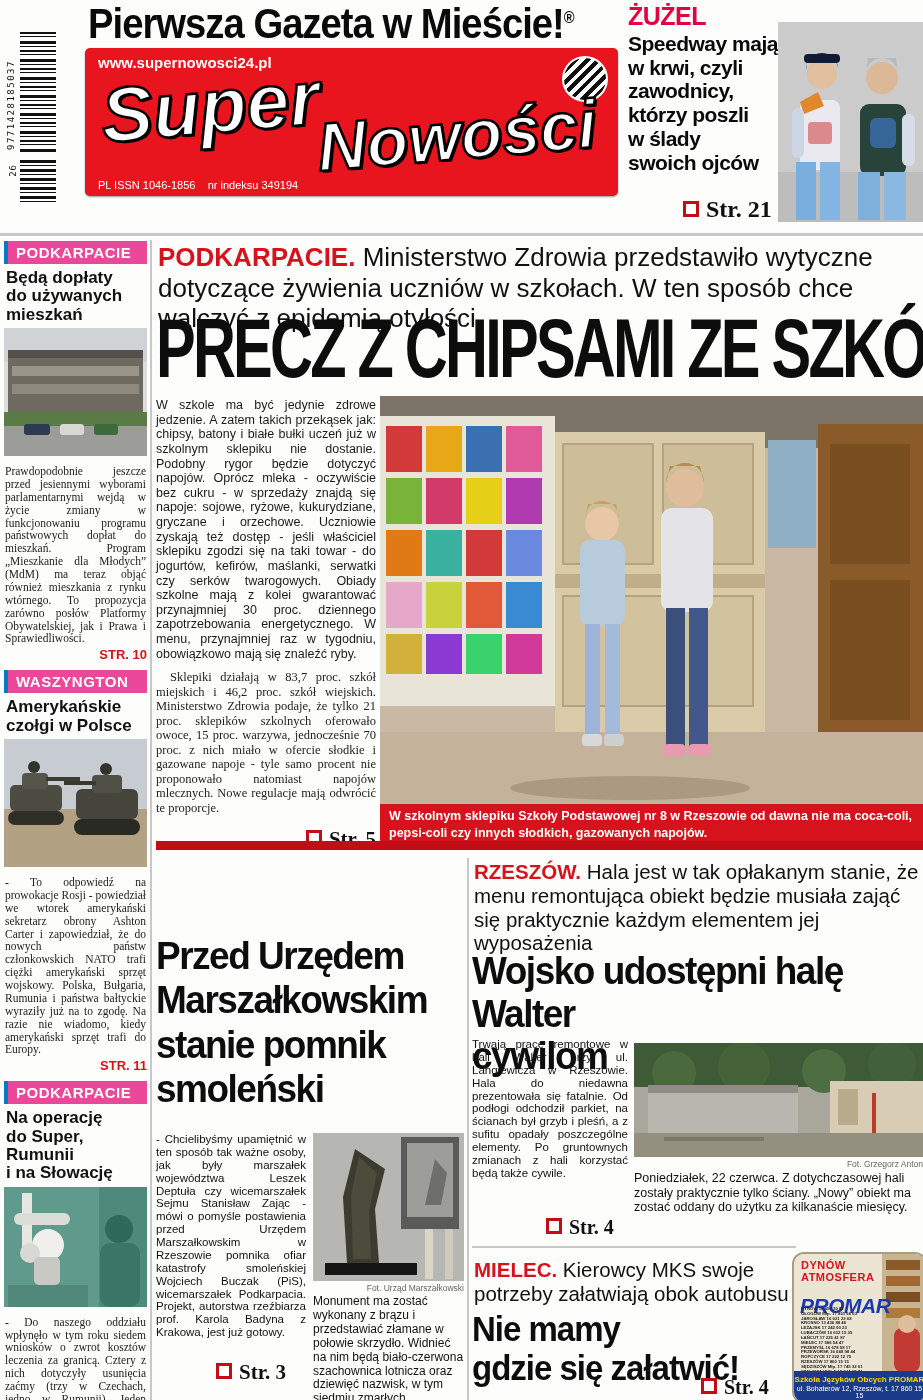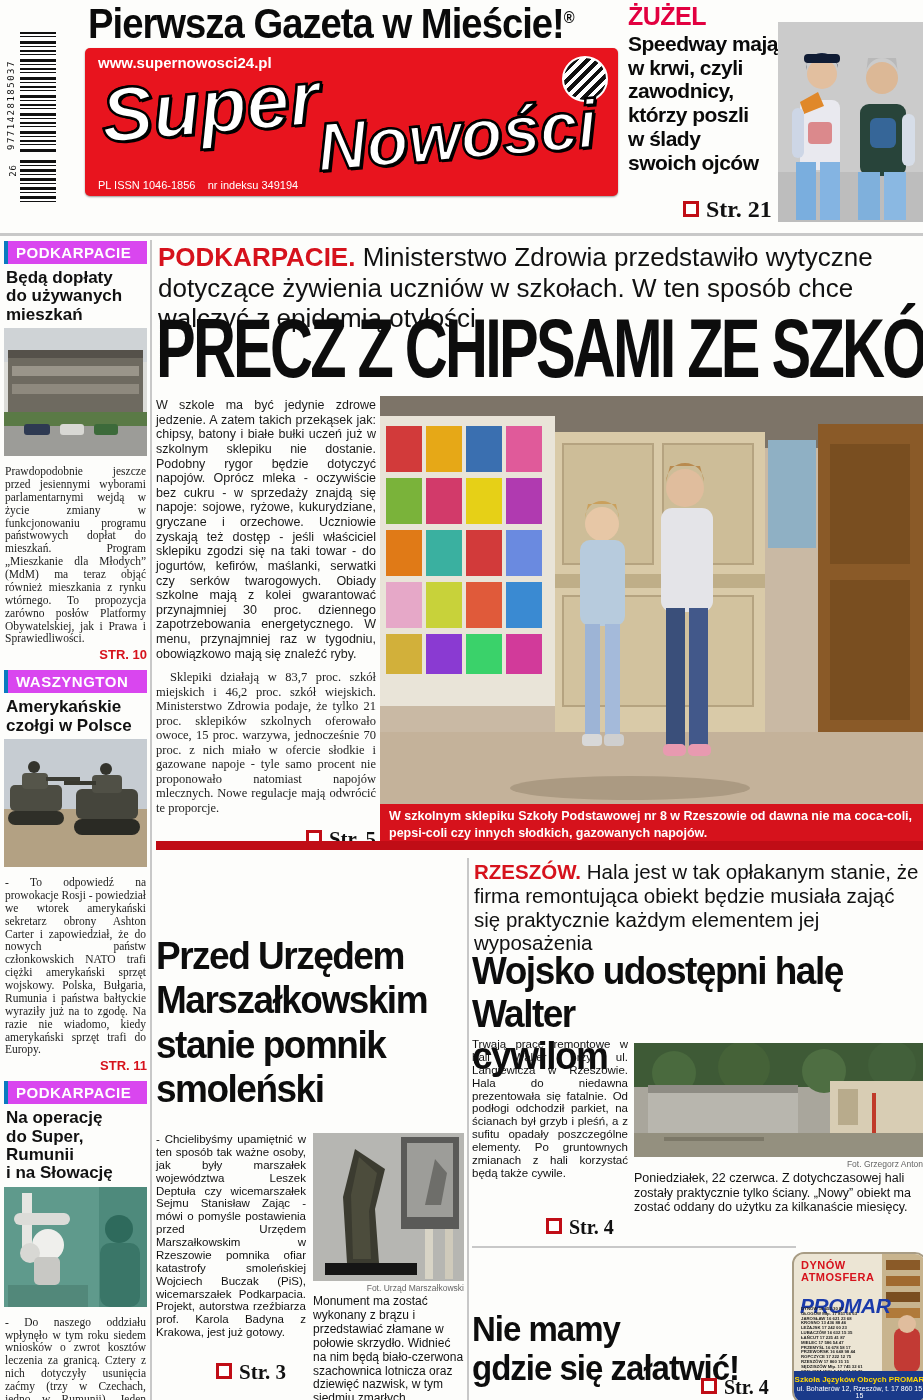--- a/index.html
+++ b/index.html
@@ -5,21 +5,21 @@
   html,body{margin:0;padding:0;background:#e8e8e8;}
   #page{position:relative;width:923px;height:1400px;background:#fdfdfb;overflow:hidden;
         font-family:"Liberation Sans",sans-serif;color:#1a1a1a;margin:0 auto;}
   .abs{position:absolute;}
   .pre{white-space:pre-line;}
   .just{text-align:justify;}
   .serif{font-family:"Liberation Serif",serif;}
   .kick{color:#d6121c;font-weight:bold;}
   .sq{display:inline-block;width:10px;height:10px;border:3px solid #c00d16;background:#fff;margin-right:7px;}
   .pref{font-family:"Liberation Serif",serif;font-weight:bold;font-size:21px;color:#111;}
-  .banner{background:#d946ef;border-left:4px solid #0a7ac0;color:#fff;font-weight:bold;
+  .banner{background:#ec4899;border-left:4px solid #0a7ac0;color:#fff;font-weight:bold;
           font-size:15px;padding:3px 0 3px 8px;letter-spacing:.5px;}
   .sideh{font-weight:bold;font-size:17px;line-height:1.08;margin:5px 0 4px 2px;color:#111;}
   .sidebody{font-family:"Liberation Serif",serif;font-size:11.5px;line-height:1.12;text-align:justify;
             color:#222;margin-top:5px;padding:0 1px;}
   .sideref{color:#d6121c;font-weight:bold;font-size:13px;text-align:right;margin-top:2px;}
   .leadin{font-size:20.5px;line-height:1.16;color:#111;}
   .credit{font-size:8.5px;color:#666;text-align:right;}
   .capt{font-weight:normal;font-size:12px;line-height:1.16;color:#111;}
   .bodybold{font-weight:normal;font-size:11.5px;line-height:1.12;text-align:justify;color:#111;}
   .vline{background:#c8c8c8;}
@@ -262,21 +262,21 @@
       <rect x="12" y="130" width="92" height="12" fill="#151515"></rect>
       <path d="M42 16 L72 36 L62 76 L66 130 L34 130 L30 64 Z" fill="#3b3b30"></path>
       <path d="M46 24 L64 40 L56 78 L58 126 L40 126 L38 62 Z" fill="#4c4c3c"></path>
     </svg>
     <div class="abs credit" style="left:157px;top:1045px;width:151px;">Fot. Urząd Marszałkowski</div>
     <div class="abs capt" style="left:157px;top:1057px;width:151px;">Monument ma zostać wykonany z brązu i przedstawiać złamane w połowie skrzydło. Widnieć na nim będą biało-czerwona szachownica lotnicza oraz dziewięć nazwisk, w tym siedmiu zmarłych związanych z Podkarpaciem.</div>
 
     <div class="abs vline" style="left:311px;top:620px;width:2px;height:542px;"></div>
 
     <div class="abs leadin" style="left:318px;top:622px;width:448px;">
-      <span class="kick">RZESZÓW.</span><span> Hala jest w tak opłakanym stanie, że firma remontująca obiekt będzie musiała zająć się praktycznie każdym elementem jej wyposażenia</span>
+      <span class="kick">RZESZÓW.</span><span> Hala jest w tak opłakanym stanie, że menu remontująca obiekt będzie musiała zająć się praktycznie każdym elementem jej wyposażenia</span>
     </div>
     <div class="abs pre" style="left:316px;top:712px;width:452px;font-size:37px;font-weight:bold;letter-spacing:-1.5px;line-height:1.1;transform:scaleY(1.05);transform-origin:left top;color:#0d0d0d;">Wojsko udostępni halę Walter
 cywilom</div>
     <div class="abs bodybold" style="left:316px;top:800px;width:156px;">Trwają prace remontowe w hali Walter przy ul. Langiewicza w Rzeszowie. Hala do niedawna prezentowała się fatalnie. Od podłogi odchodził parkiet, na ścianach był grzyb i pleśń, a z sufitu opadały poszczególne elementy. Po gruntownych zmianach z hali korzystać będą także cywile.</div>
     <div class="abs" style="left:390px;top:978px;">
       <span class="sq"></span><span class="pref" style="font-size:20px;">Str. 4</span>
     </div>
     <svg class="abs" style="left:478px;top:805px;" width="289" height="114" viewBox="0 0 289 114">
       <rect width="289" height="114" fill="#a9a69c"></rect>
       <rect width="289" height="44" fill="#3e5a36"></rect>
@@ -290,20 +290,23 @@
       <rect x="204" y="46" width="20" height="36" fill="#b8ab8c"></rect>
       <rect x="238" y="50" width="4" height="40" fill="#c03a2a"></rect>
       <rect y="90" width="289" height="24" fill="#94907f"></rect>
       <rect x="30" y="94" width="100" height="4" fill="#7c7868"></rect>
     </svg>
     <div class="abs credit" style="left:478px;top:921px;width:289px;">Fot. Grzegorz Anton</div>
     <div class="abs capt" style="left:478px;top:933px;width:289px;font-size:12.5px;">Poniedziałek, 22 czerwca. Z dotychczasowej hali zostały praktycznie tylko ściany. „Nowy” obiekt ma zostać oddany do użytku za kilkanaście miesięcy.</div>
 
     <div class="abs hline" style="left:316px;top:1008px;width:324px;height:2px;"></div>
 
+    <div class="abs leadin" style="left:318px;top:1020px;width:322px;">
+      <span class="kick">MIELEC.</span><span> Kierowcy MKS swoje potrzeby załatwiają obok autobusu</span>
+    </div>
     <div class="abs pre" style="left:316px;top:1072px;width:324px;font-size:33px;font-weight:bold;letter-spacing:-1px;line-height:1.1;transform:scaleY(1.08);transform-origin:left top;color:#0d0d0d;">Nie mamy
 gdzie się załatwić!</div>
     <div class="abs" style="left:545px;top:1138px;">
       <span class="sq"></span><span class="pref" style="font-size:20px;">Str. 4</span>
     </div>
 
     <div class="abs" style="left:636px;top:1014px;width:131px;height:148px;border:2px solid #a89c84;border-radius:12px;overflow:hidden;background:#ece5d4;">
       <svg class="abs" style="left:0;top:0;" width="131" height="148" viewBox="0 0 131 148">
         <rect width="131" height="148" fill="#ece5d4"></rect>
         <rect x="88" y="0" width="43" height="118" fill="#c8b48e"></rect>

